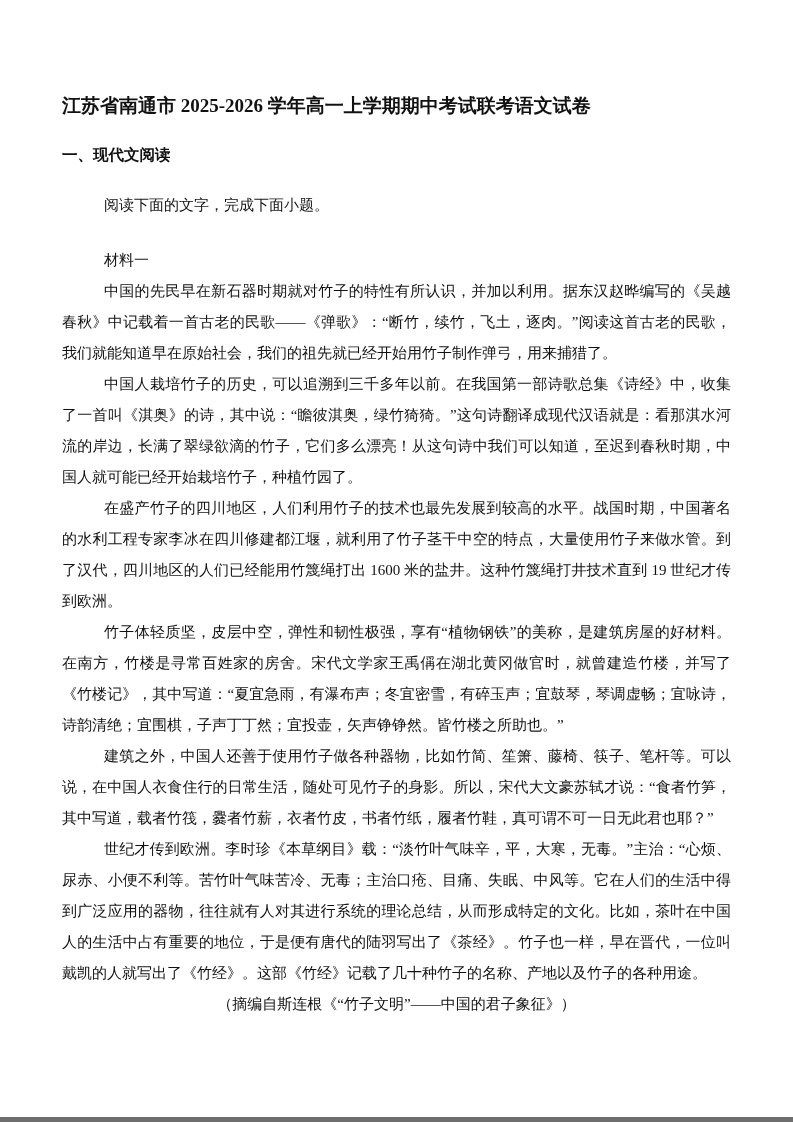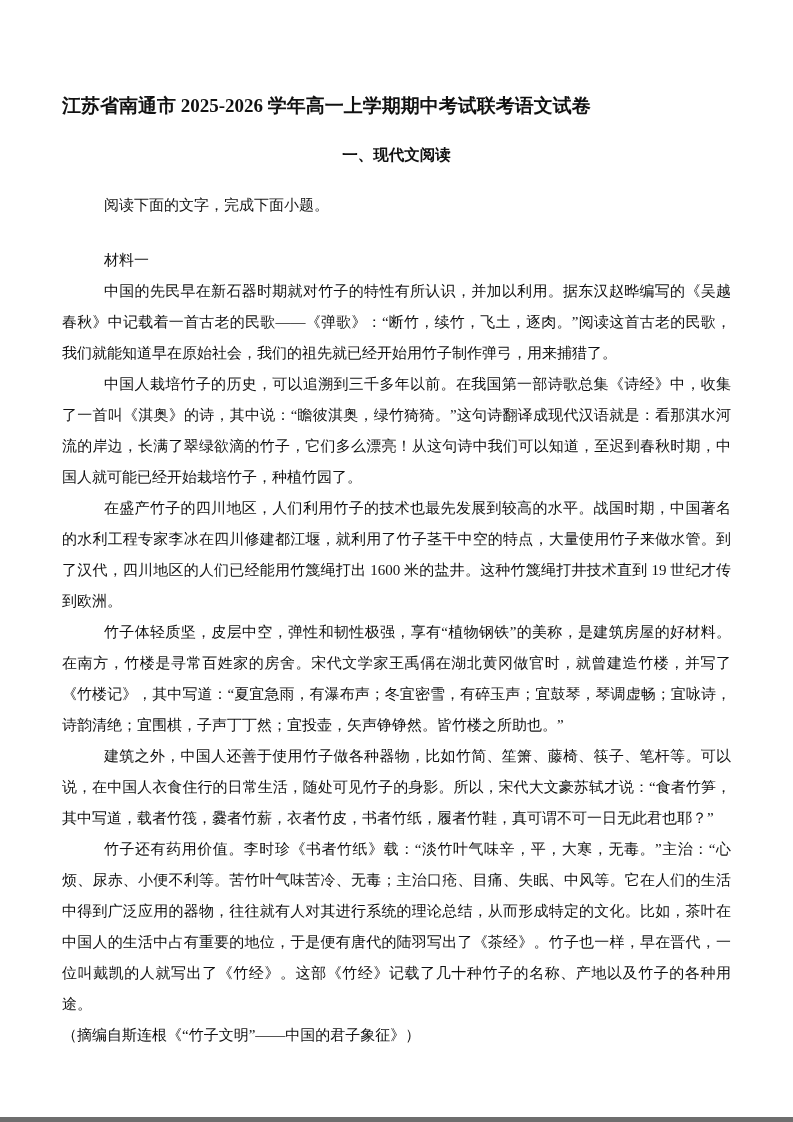--- a/index.html
+++ b/index.html
@@ -21,40 +21,39 @@
     font-size: 19px;
     font-weight: bold;
     line-height: 28px;
   }
   .section-heading {
     margin: 0 0 9px 0;
     font-family: "Liberation Sans", "DejaVu Sans", sans-serif;
     font-size: 15.5px;
     font-weight: bold;
     line-height: 22px;
-    text-align: center;
   }
   .line {
     margin: 0;
     font-size: 15px;
     line-height: 31px;
   }
   .indent { text-indent: 42px; margin-top: 24px; }
   .para {
     margin: 0;
     font-size: 15px;
     line-height: 31px;
     text-indent: 42px;
     text-align: justify;
   }
   .citation {
     margin: 0;
     font-size: 15px;
     line-height: 31px;
-    text-align: left;
+    text-align: center;
   }
   .u {
     text-decoration: underline;
     text-underline-offset: 3px;
   }
   .bottom-edge {
     position: absolute;
     left: 0;
     bottom: 0;
     width: 100%;
@@ -79,19 +78,19 @@
   <p class="para">中国的先民早在新石器时期就对竹子的特性有所认识，并加以利用。据东汉赵晔编写的《吴越春秋》中记载着一首古老的民歌——《弹歌》：“断竹，续竹，飞土，逐肉。”阅读这首古老的民歌，我们就能知道早在原始社会，我们的祖先就已经开始用竹子制作弹弓，用来捕猎了。</p>
 
   <p class="para">中国人栽培竹子的历史，可以追溯到三千多年以前。在我国第一部诗歌总集《诗经》中，收集了一首叫《淇奥》的诗，其中说：“瞻彼淇奥，绿竹猗猗。”这句诗翻译成现代汉语就是：看那淇水河流的岸边，长满了翠绿欲滴的竹子，它们多么漂亮！从这句诗中我们可以知道，至迟到春秋时期，中国人就可能已经开始栽培竹子，种植竹园了。</p>
 
   <p class="para">在盛产竹子的四川地区，人们利用竹子的技术也最先发展到较高的水平。战国时期，中国著名的水利工程专家李冰在四川修建都江堰，就利用了竹子茎干中空的特点，大量使用竹子来做水管。到了汉代，四川地区的人们已经能用竹篾绳打出 1600 米的盐井。这种竹篾绳打井技术直到 19 世纪才传到欧洲。</p>
 
   <p class="para">竹子体轻质坚，皮层中空，弹性和韧性极强，享有“植物钢铁”的美称，是建筑房屋的好材料。在南方，竹楼是寻常百姓家的房舍。宋代文学家王禹偁在湖北黄冈做官时，就曾建造竹楼，并写了《竹楼记》，其中写道：“夏宜急雨，有瀑布声；冬宜密雪，有碎玉声；宜鼓琴，琴调虚畅；宜咏诗，诗韵清绝；宜围棋，子声丁丁然；宜投壶，矢声铮铮然。皆竹楼之所助也。”</p>
 
   <p class="para">建筑之外，中国人还善于使用竹子做各种器物，比如竹简、笙箫、藤椅、筷子、笔杆等。可以说，在中国人衣食住行的日常生活，随处可见竹子的身影。所以，宋代大文豪苏轼才说：“食者竹笋，其中写道，载者竹筏，爨者竹薪，衣者竹皮，书者竹纸，履者竹鞋，真可谓不可一日无此君也耶？”</p>
 
-  <p class="para">竹子还有药用价值。李时珍《书者竹纸》载：“淡竹叶气味辛，平，大寒，无毒。”主治：“心烦、尿赤、小便不利等。苦竹叶气味苦冷、无毒；主治口疮、目痛、失眠、中风等。它在人们的生活中得到广泛应用的器物，往往就有人对其进行系统的理论总结，从而形成特定的文化。比如，茶叶在中国人的生活中占有重要的地位，于是便有唐代的陆羽写出了《茶经》。竹子也一样，早在晋代，一位叫戴凯的人就写出了《竹经》。这部《竹经》记载了几十种竹子的名称、产地以及竹子的各种用途。</p>
+  <p class="para">世纪才传到欧洲。李时珍《本草纲目》载：“淡竹叶气味辛，平，大寒，无毒。”主治：“心烦、尿赤、小便不利等。苦竹叶气味苦冷、无毒；主治口疮、目痛、失眠、中风等。它在人们的生活中得到广泛应用的器物，往往就有人对其进行系统的理论总结，从而形成特定的文化。比如，茶叶在中国人的生活中占有重要的地位，于是便有唐代的陆羽写出了《茶经》。竹子也一样，早在晋代，一位叫戴凯的人就写出了《竹经》。这部《竹经》记载了几十种竹子的名称、产地以及竹子的各种用途。</p>
 
   <p class="citation">（摘编自斯连根《“竹子文明”——中国的君子象征》）</p>
 
 </div>
 
 <div class="bottom-edge"></div>
 
 </body></html>

